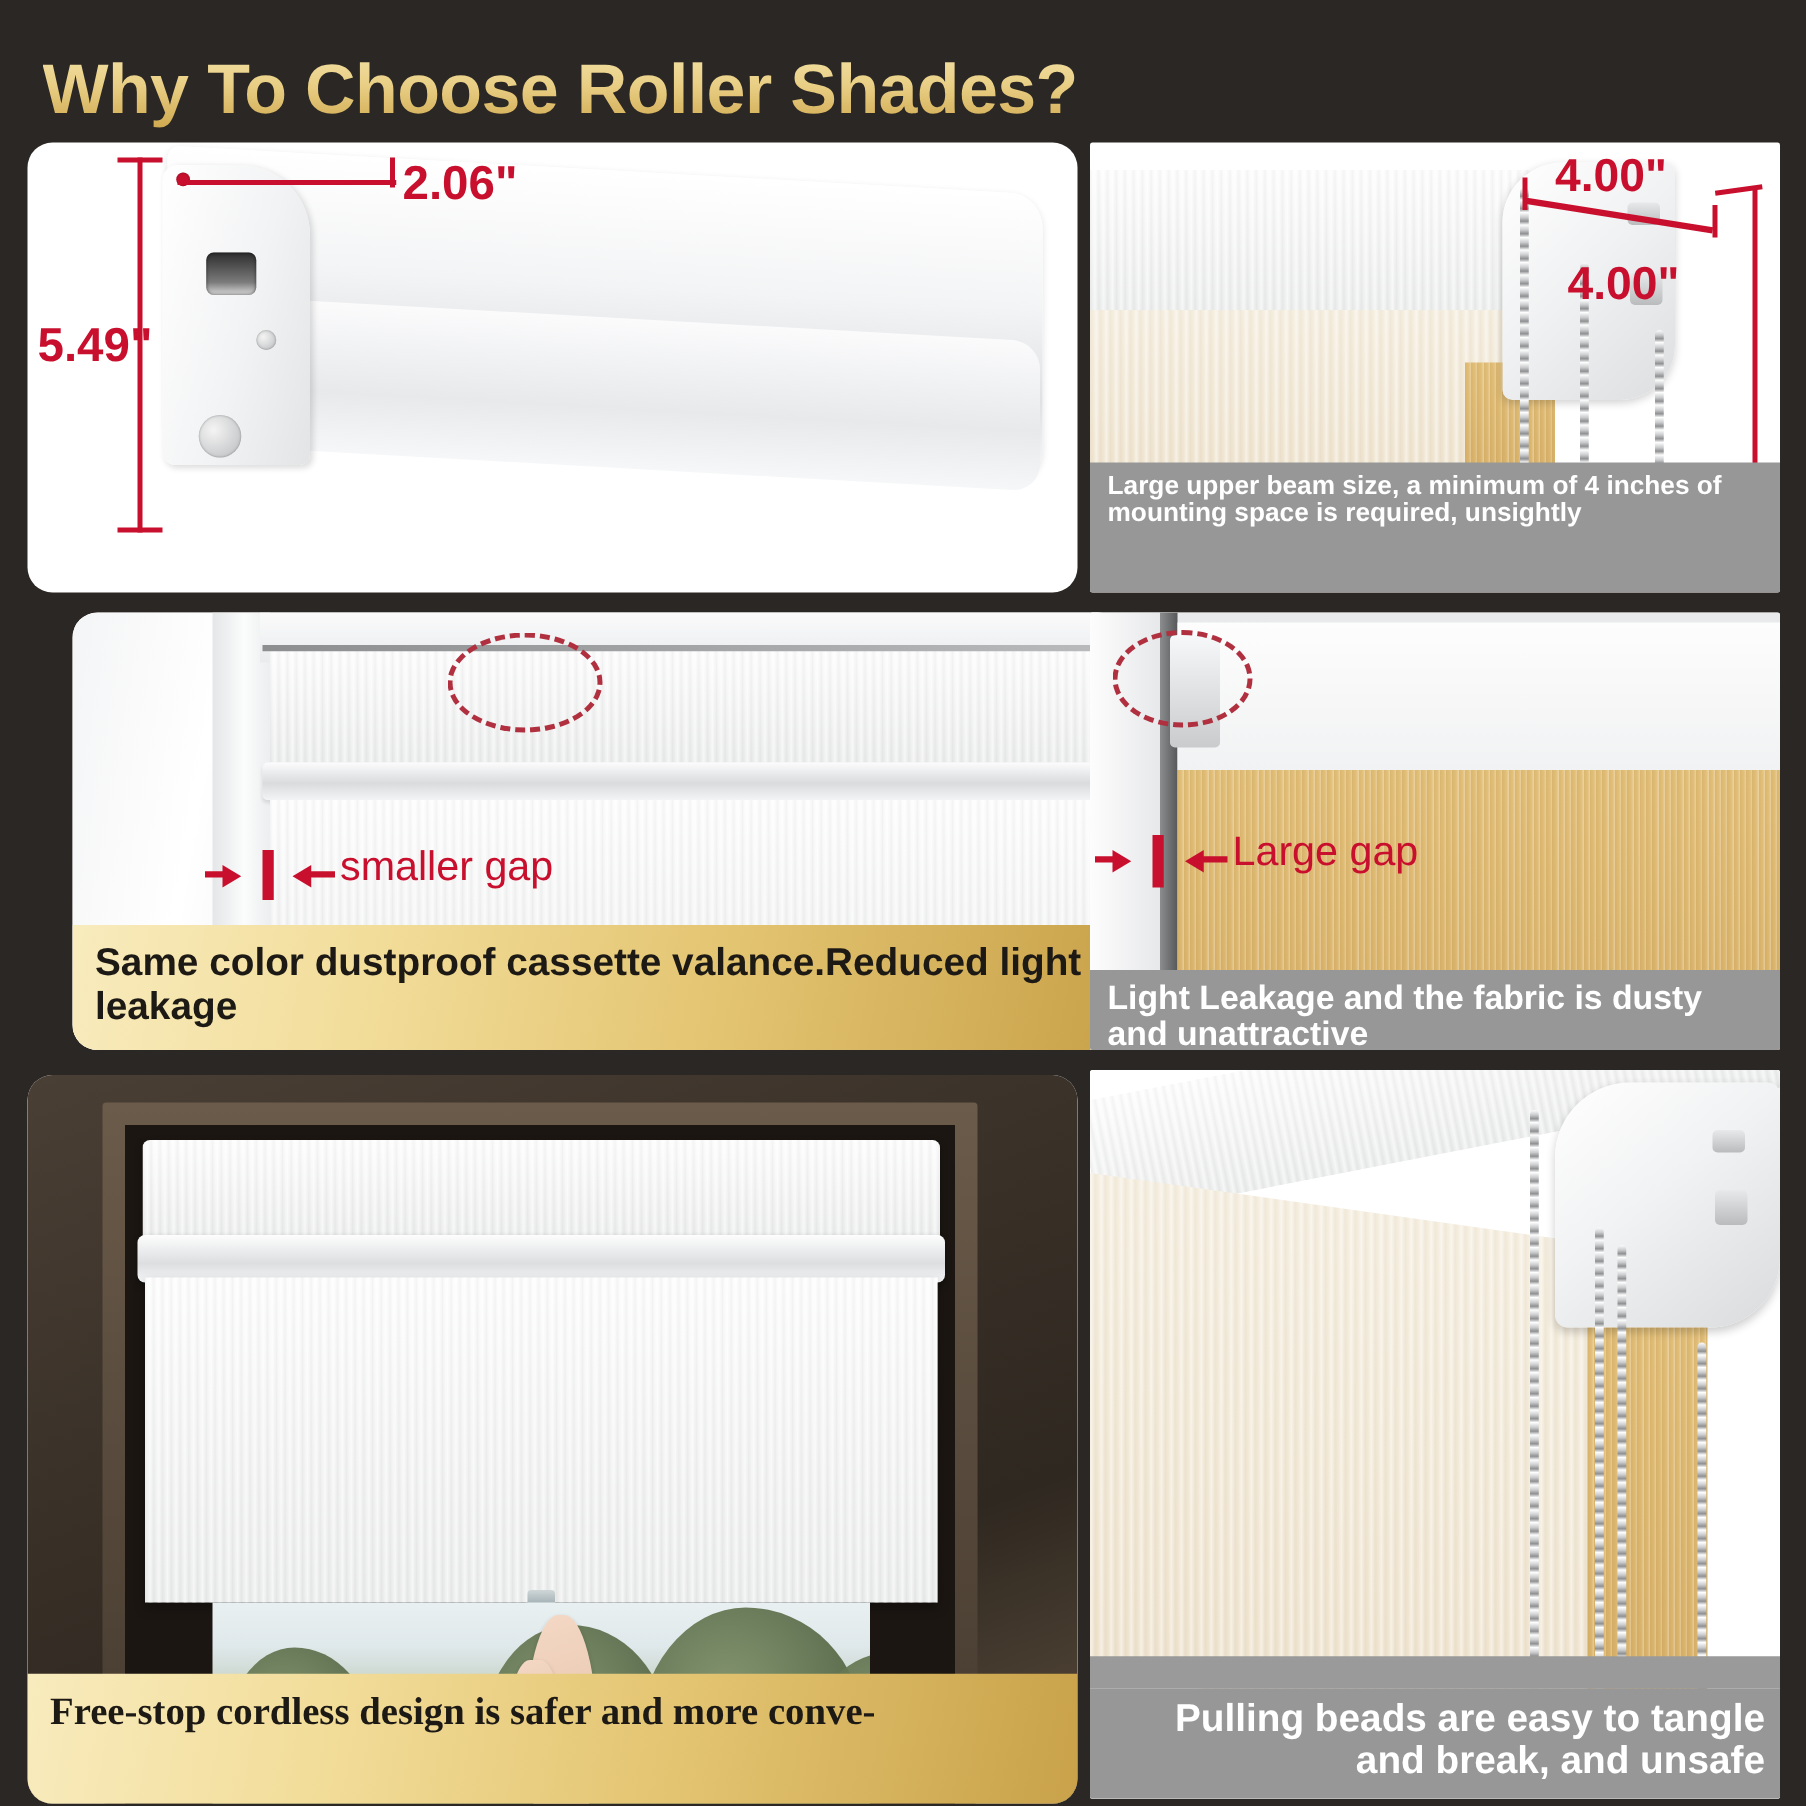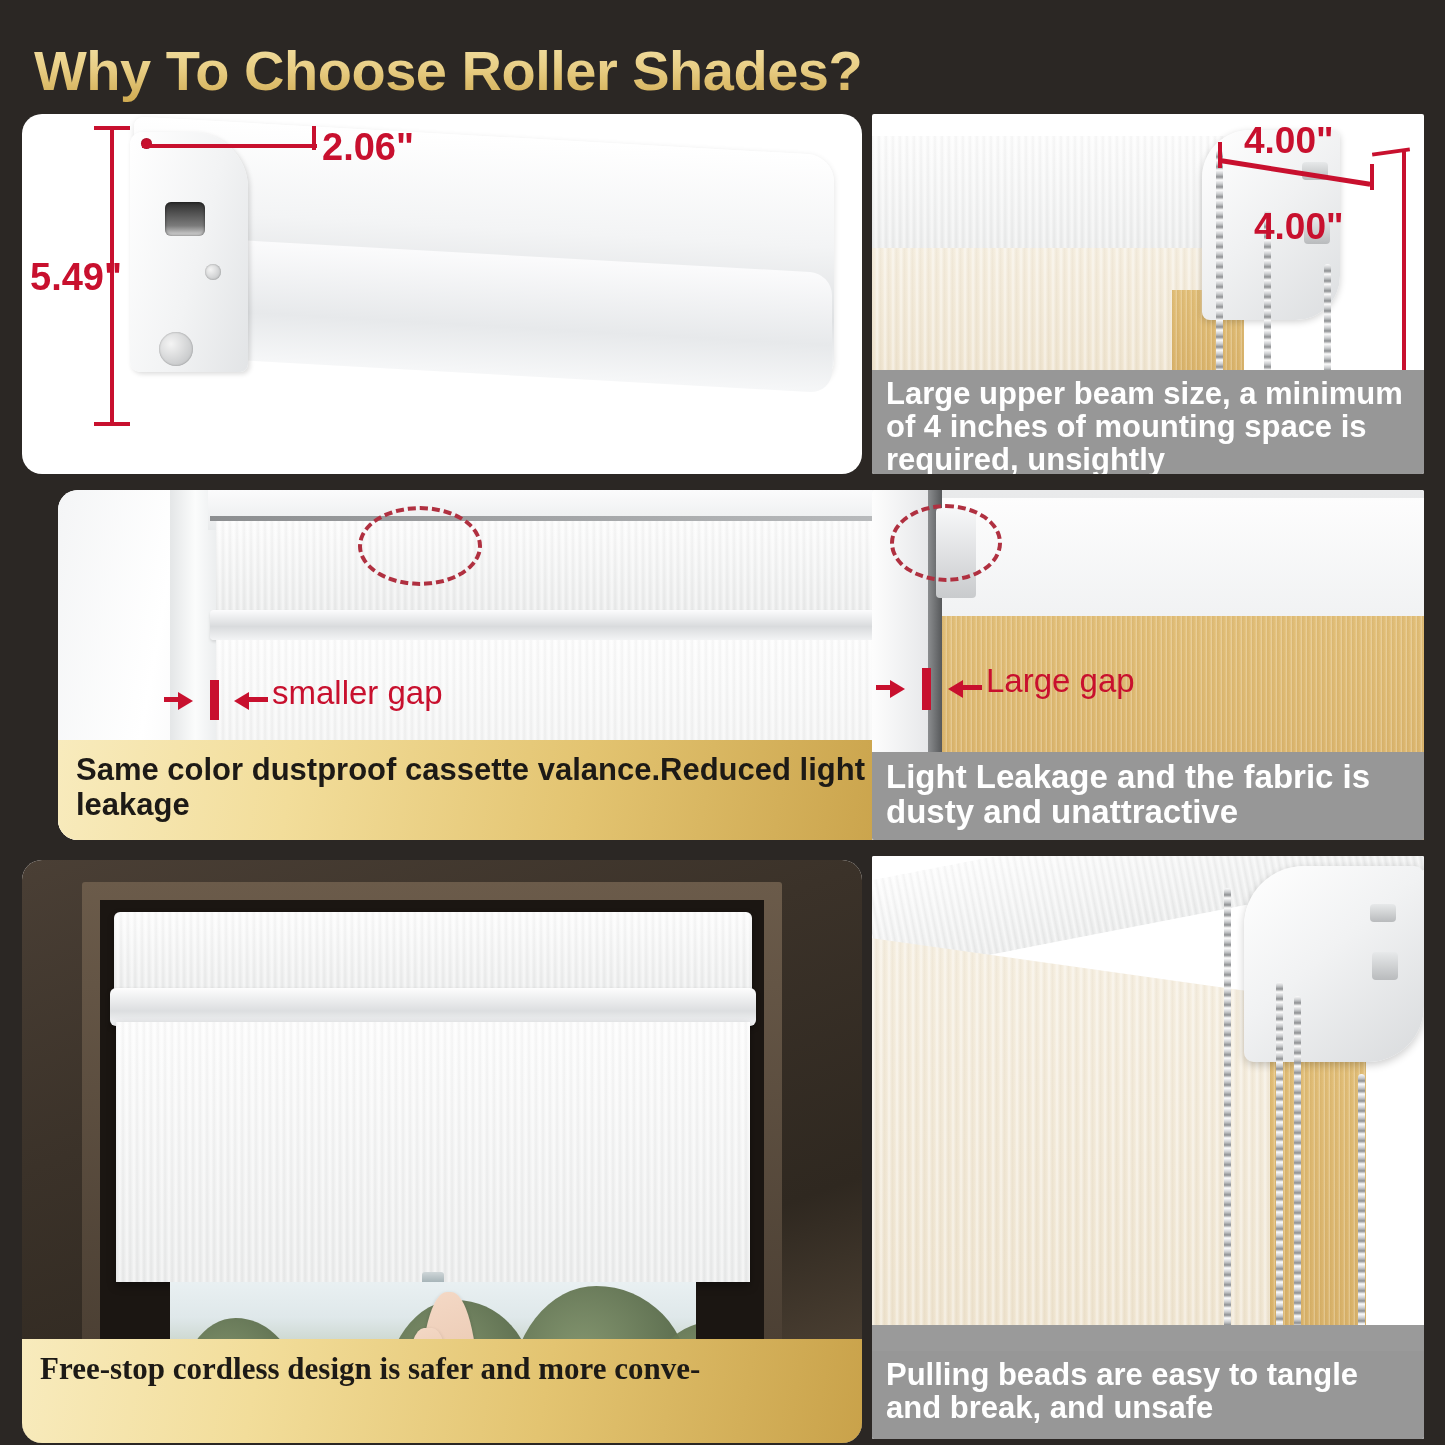--- a/index.html
+++ b/index.html
@@ -62,23 +62,23 @@
     background:#979797;
     color:#ffffff;
     font-weight:bold;
     padding:8px 12px 12px 14px;
     box-sizing:border-box;
     line-height:1.06;
   }
   .cap-gold.c1{font-size:31px;height:100px;}
   .cap-gold.c2{font-size:31px;height:100px;}
   .cap-gold.c3{font-size:31px;height:104px;}
-  .cap-gray.c1{font-size:31px;height:104px;}
-  .cap-gray.c2{font-size:33px;height:88px;}
-  .cap-gray.c3{font-size:31px;height:88px;}
+  .cap-gray.c1{font-size:21px;height:104px;}
+  .cap-gray.c2{font-size:27px;height:64px;}
+  .cap-gray.c3{font-size:31px;height:88px;text-align:right;}
 
   
   .fabric-white{
     background:
       repeating-linear-gradient(90deg,
         rgba(0,0,0,0.035) 0px, rgba(0,0,0,0.0) 2px, rgba(255,255,255,0.5) 4px, rgba(0,0,0,0.03) 7px),
       linear-gradient(180deg,#fdfdfd,#eceded);
   }
   .fabric-beige{
     background:

